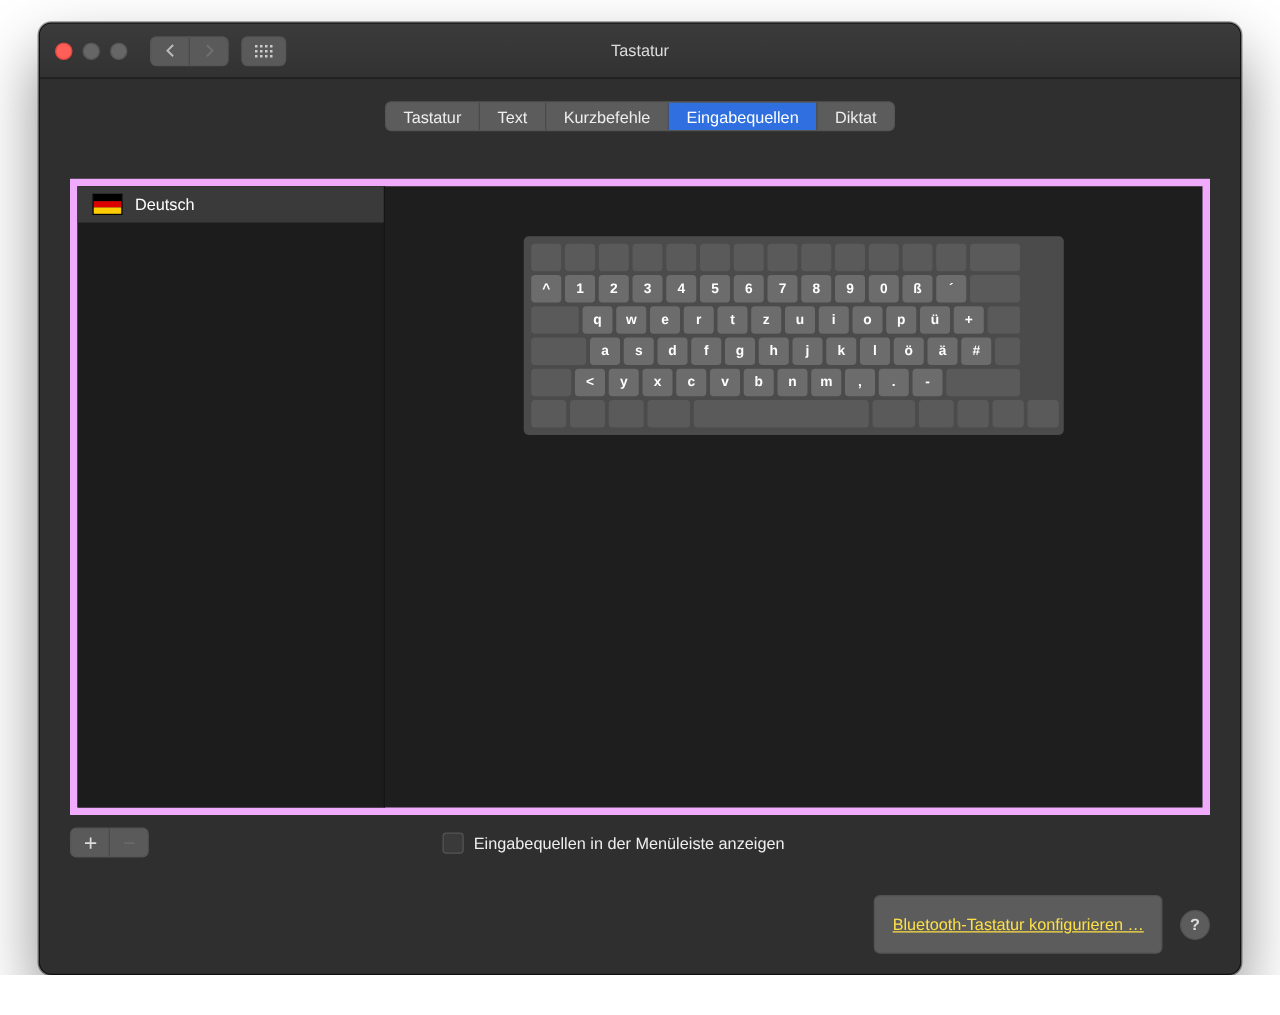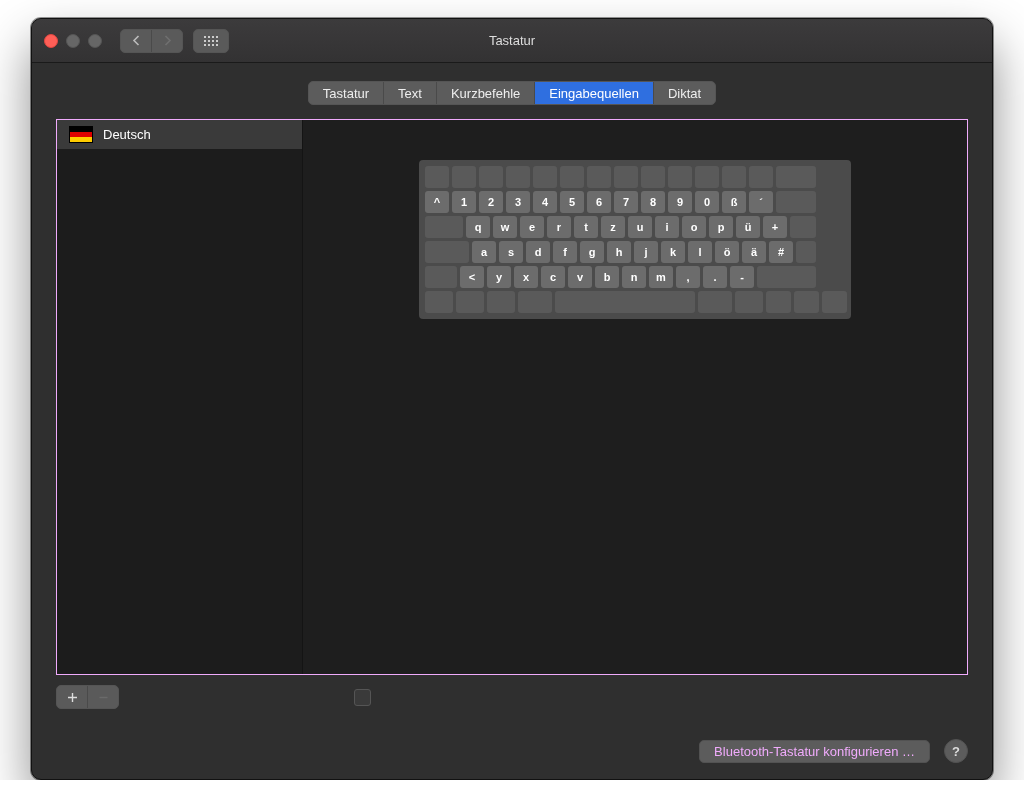--- a/index.html
+++ b/index.html
@@ -30,21 +30,21 @@
   .search input{all:unset;flex:1;color:#eee;font-size:13px;}
   .search input::placeholder{color:#888;}
   
   .body{flex:1;display:flex;flex-direction:column;padding:18px 24px 16px;}
   
   .tabs{align-self:center;display:flex;border:1px solid #555;border-radius:5px;overflow:hidden;background:#5c5c5c;height:22px;}
   .tab{all:unset;padding:0 14px;font-size:13px;color:#eee;display:flex;align-items:center;cursor:default;}
   .tab+.tab{border-left:1px solid #4a4a4a;}
   .tab.active{background:#2f6fe0;color:#fff;}
   
-  .content{margin-top:14px;flex:1;display:flex;border:1px solid #f0abfc;background:#1e1e1e;min-height:0;text-align:right;}
+  .content{margin-top:38px;flex:1;display:flex;border:6px solid #f0abfc;background:#1e1e1e;min-height:0;text-align:right;}
   .sourcelist{width:245px;border-right:1px solid #141414;background:#1c1c1c;}
   .sourceitem{display:flex;align-items:center;gap:10px;padding:6px 12px;background:#3a3a3a;color:#fff;}
   .flag{width:22px;height:15px;display:flex;flex-direction:column;border:1px solid #000;}
   .flag .b{flex:1;}
   .preview{flex:1;display:flex;align-items:flex-start;justify-content:center;padding-top:40px;}
   
   .kbd{width:420px;background:#4b4b4b;border-radius:4px;padding:6px;}
   .krow{display:flex;gap:3px;margin-bottom:3px;}
   .krow:last-child{margin-bottom:0;}
   .key{background:#6c6c6c;border-radius:3px;height:22px;display:flex;align-items:center;justify-content:center;font-size:11px;font-weight:600;color:#fff;}
@@ -53,21 +53,21 @@
   
   .subrow{display:flex;align-items:center;margin-top:10px;}
   .addremove{display:flex;border:1px solid #555;border-radius:5px;overflow:hidden;background:#5a5a5a;height:22px;}
   .addremove button{all:unset;width:30px;display:flex;align-items:center;justify-content:center;color:#ddd;}
   .addremove button+button{border-left:1px solid #4a4a4a;}
   .addremove button.disabled{color:#6a6a6a;}
   .chk{display:flex;align-items:center;gap:8px;margin-left:235px;color:#eee;}
   .chk .box{width:15px;height:15px;border:1px solid #555;background:#3a3a3a;border-radius:3px;}
   
   .footer{display:flex;justify-content:flex-end;align-items:center;gap:14px;margin-top:auto;padding-top:30px;}
-  .btn{background:#5c5c5c;border:1px solid #525252;border-radius:5px;padding:3px 14px;color:#f0abfc;font-size:13px;cursor:default;}
+  .btn{background:#5c5c5c;border:1px solid #525252;border-radius:5px;padding:15px 14px;color:#fde047;font-size:13px;cursor:default;text-decoration:underline;}
   .help{width:22px;height:22px;border-radius:50%;background:#5c5c5c;border:1px solid #525252;display:flex;align-items:center;justify-content:center;color:#ddd;font-weight:600;}
 </style>
 </head>
 <body>
 
 <div class="window">
 
   <div class="titlebar">
     <div class="traffic">
       <div class="tl close"></div>
@@ -233,20 +233,21 @@
             </svg>
         </button>
         <button class="disabled">
           <svg width="11" height="11" viewBox="0 0 11 11">
               <path d="M1.5 5.5h8" stroke="currentColor" stroke-width="1.4"></path>
             </svg>
         </button>
       </div>
       <label class="chk">
         <span class="box"></span>
+        <span>Eingabequellen in der Menüleiste anzeigen</span>
       </label>
     </div>
 
     <div class="footer">
       <div class="btn">Bluetooth-Tastatur konfigurieren …</div>
       <div class="help">
         <span>?</span>
       </div>
     </div>
 

